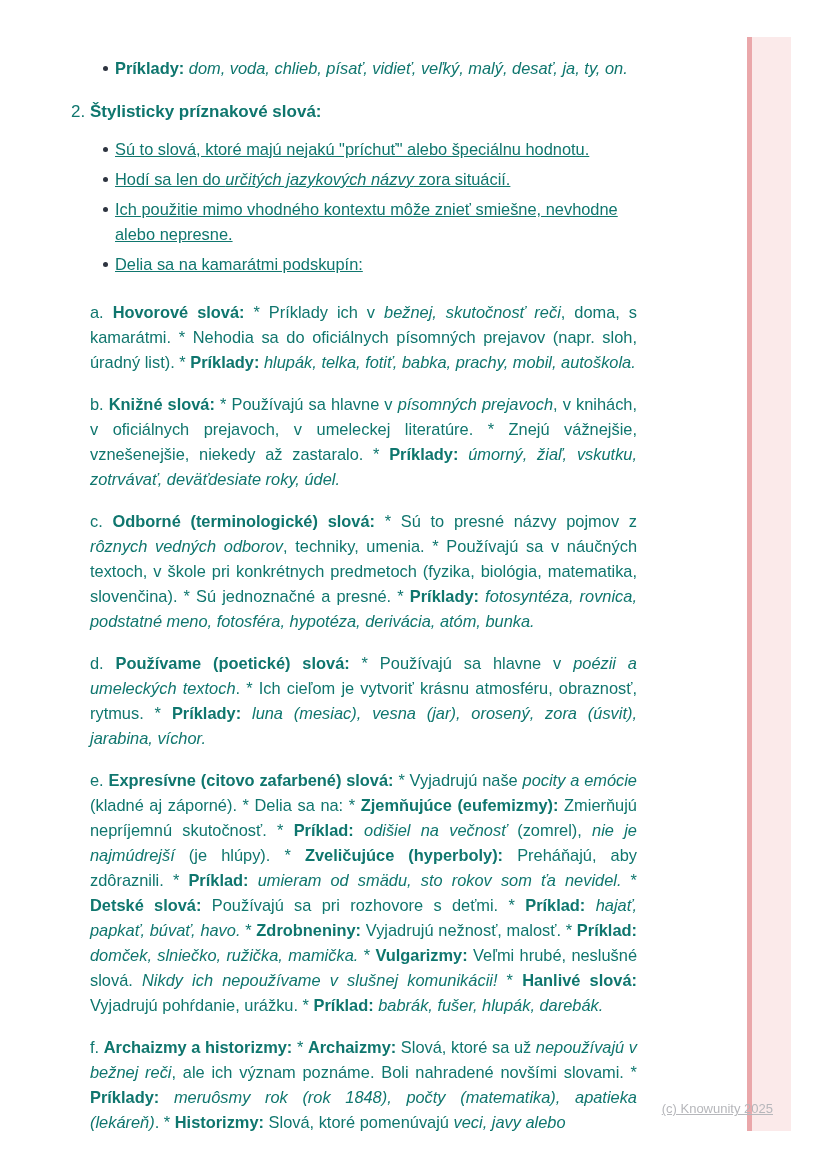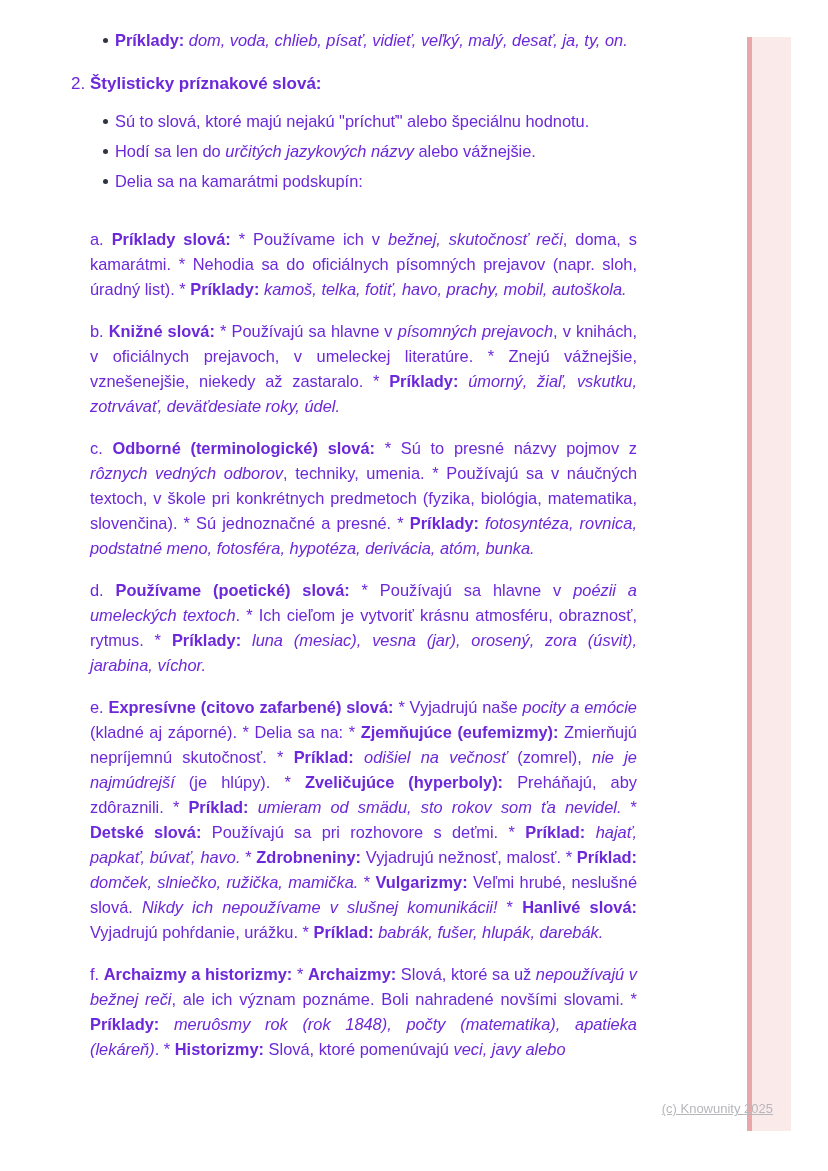--- a/index.html
+++ b/index.html
@@ -17,36 +17,36 @@
   .accent-stripe {
     position: absolute;
     left: 747px; top: 37px;
     width: 39px; height: 1094px;
     background: #fbeaea;
     border-left: 5px solid #eaa7aa;
     z-index: 1;
   }
   .content {
     position: absolute;
-    left: 90px; top: 28px;
+    left: 90px; top: 56px;
     width: 547px;
-    color: #6d28d9;
+    color: #0f766e;
     font-size: 16.4px;
     line-height: 25px;
     z-index: 2;
   }
   .blist { list-style: none; margin: 0; padding: 0; }
   .blist li { position: relative; padding-left: 25px; margin: 0 0 5px 0; }
   .blist li .dot {
     position: absolute; left: 13px; top: 10px;
     width: 5px; height: 5px; border-radius: 50%;
     background: #2e3440;
   }
   .intro-list { margin-bottom: 18px; }
-  .sub-list { margin-bottom: 33px; }
+  .sub-list { margin-bottom: 23px; text-decoration: underline; }
   .section-heading {
     position: relative;
     font-size: 17px; line-height: 25px; font-weight: 700;
     margin: 0 0 13px 0;
   }
   .sec-num { position: absolute; left: -19px; font-weight: 400; }
   .para { margin: 0 0 17px 0; text-align: justify; }
   .para:last-child { margin-bottom: 0; }
   .b { font-weight: 700; }
   .i { font-style: italic; }
@@ -81,29 +81,33 @@
       <span>Štylisticky príznakové slová:</span>
     </div>
 
     <ul class="blist sub-list">
       <li>
         <span class="dot"></span>
         <span><span>Sú to slová, ktoré majú nejakú "príchuť" alebo špeciálnu hodnotu.</span></span>
       </li>
       <li>
         <span class="dot"></span>
-        <span><span>Hodí sa len do </span><span class="i">určitých jazykových názvy</span><span> alebo vážnejšie.</span></span>
+        <span><span>Hodí sa len do </span><span class="i">určitých jazykových názvy</span><span> zora situácií.</span></span>
+      </li>
+      <li>
+        <span class="dot"></span>
+        <span><span>Ich použitie mimo vhodného kontextu môže znieť smiešne, nevhodne alebo nepresne.</span></span>
       </li>
       <li>
         <span class="dot"></span>
         <span><span>Delia sa na kamarátmi podskupín:</span></span>
       </li>
     </ul>
 
-    <p class="para"><span>a. </span><span class="b">Príklady slová:</span><span> * Používame ich v </span><span class="i">bežnej, skutočnosť reči</span><span>, doma, s kamarátmi. * Nehodia sa do oficiálnych písomných prejavov (napr. sloh, úradný list). * </span><span class="b">Príklady: </span><span class="i">kamoš, telka, fotiť, havo, prachy, mobil, autoškola.</span></p>
+    <p class="para"><span>a. </span><span class="b">Hovorové slová:</span><span> * Príklady ich v </span><span class="i">bežnej, skutočnosť reči</span><span>, doma, s kamarátmi. * Nehodia sa do oficiálnych písomných prejavov (napr. sloh, úradný list). * </span><span class="b">Príklady: </span><span class="i">hlupák, telka, fotiť, babka, prachy, mobil, autoškola.</span></p>
     <p class="para"><span>b. </span><span class="b">Knižné slová:</span><span> * Používajú sa hlavne v </span><span class="i">písomných prejavoch</span><span>, v knihách, v oficiálnych prejavoch, v umeleckej literatúre. * Znejú vážnejšie, vznešenejšie, niekedy až zastaralo. * </span><span class="b">Príklady: </span><span class="i">úmorný, žiaľ, vskutku, zotrvávať, deväťdesiate roky, údel.</span></p>
     <p class="para"><span>c. </span><span class="b">Odborné (terminologické) slová:</span><span> * Sú to presné názvy pojmov z </span><span class="i">rôznych vedných odborov</span><span>, techniky, umenia. * Používajú sa v náučných textoch, v škole pri konkrétnych predmetoch (fyzika, biológia, matematika, slovenčina). * Sú jednoznačné a presné. * </span><span class="b">Príklady: </span><span class="i">fotosyntéza, rovnica, podstatné meno, fotosféra, hypotéza, derivácia, atóm, bunka.</span></p>
     <p class="para"><span>d. </span><span class="b">Používame (poetické) slová:</span><span> * Používajú sa hlavne v </span><span class="i">poézii a umeleckých textoch</span><span>. * Ich cieľom je vytvoriť krásnu atmosféru, obraznosť, rytmus. * </span><span class="b">Príklady: </span><span class="i">luna (mesiac), vesna (jar), orosený, zora (úsvit), jarabina, víchor.</span></p>
     <p class="para"><span>e. </span><span class="b">Expresívne (citovo zafarbené) slová:</span><span> * Vyjadrujú naše </span><span class="i">pocity a emócie</span><span> (kladné aj záporné). * Delia sa na: * </span><span class="b">Zjemňujúce (eufemizmy):</span><span> Zmierňujú nepríjemnú skutočnosť. * </span><span class="b">Príklad: </span><span class="i">odišiel na večnosť</span><span> (zomrel), </span><span class="i">nie je najmúdrejší</span><span> (je hlúpy). * </span><span class="b">Zveličujúce (hyperboly):</span><span> Preháňajú, aby zdôraznili. * </span><span class="b">Príklad: </span><span class="i">umieram od smädu, sto rokov som ťa nevidel.</span><span> * </span><span class="b">Detské slová:</span><span> Používajú sa pri rozhovore s deťmi. * </span><span class="b">Príklad: </span><span class="i">hajať, papkať, búvať, havo.</span><span> * </span><span class="b">Zdrobneniny:</span><span> Vyjadrujú nežnosť, malosť. * </span><span class="b">Príklad: </span><span class="i">domček, slniečko, ružička, mamička.</span><span> * </span><span class="b">Vulgarizmy:</span><span> Veľmi hrubé, neslušné slová. </span><span class="i">Nikdy ich nepoužívame v slušnej komunikácii!</span><span> * </span><span class="b">Hanlivé slová:</span><span> Vyjadrujú pohŕdanie, urážku. * </span><span class="b">Príklad: </span><span class="i">babrák, fušer, hlupák, darebák.</span></p>
     <p class="para"><span>f. </span><span class="b">Archaizmy a historizmy:</span><span> * </span><span class="b">Archaizmy:</span><span> Slová, ktoré sa už </span><span class="i">nepoužívajú v bežnej reči</span><span>, ale ich význam poznáme. Boli nahradené novšími slovami. * </span><span class="b">Príklady: </span><span class="i">meruôsmy rok (rok 1848), počty (matematika), apatieka (lekáreň)</span><span>. * </span><span class="b">Historizmy:</span><span> Slová, ktoré pomenúvajú </span><span class="i">veci, javy alebo</span></p>
 
   </div>
 
   <div class="footer-note">(c) Knowunity 2025</div>
 

